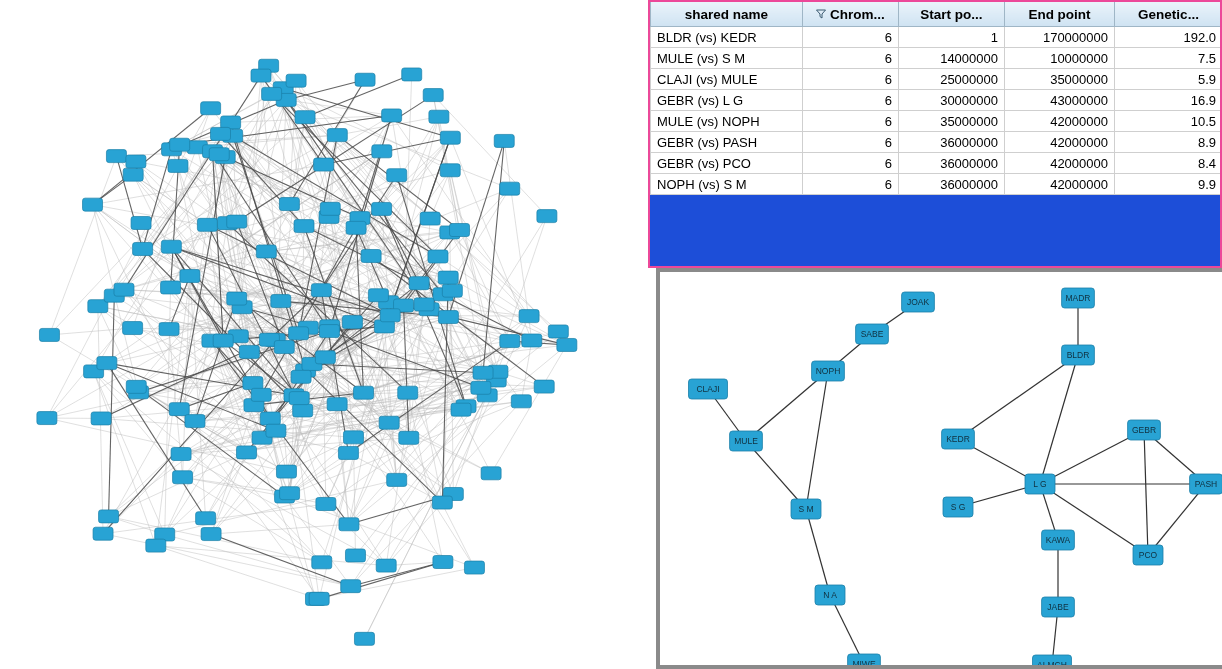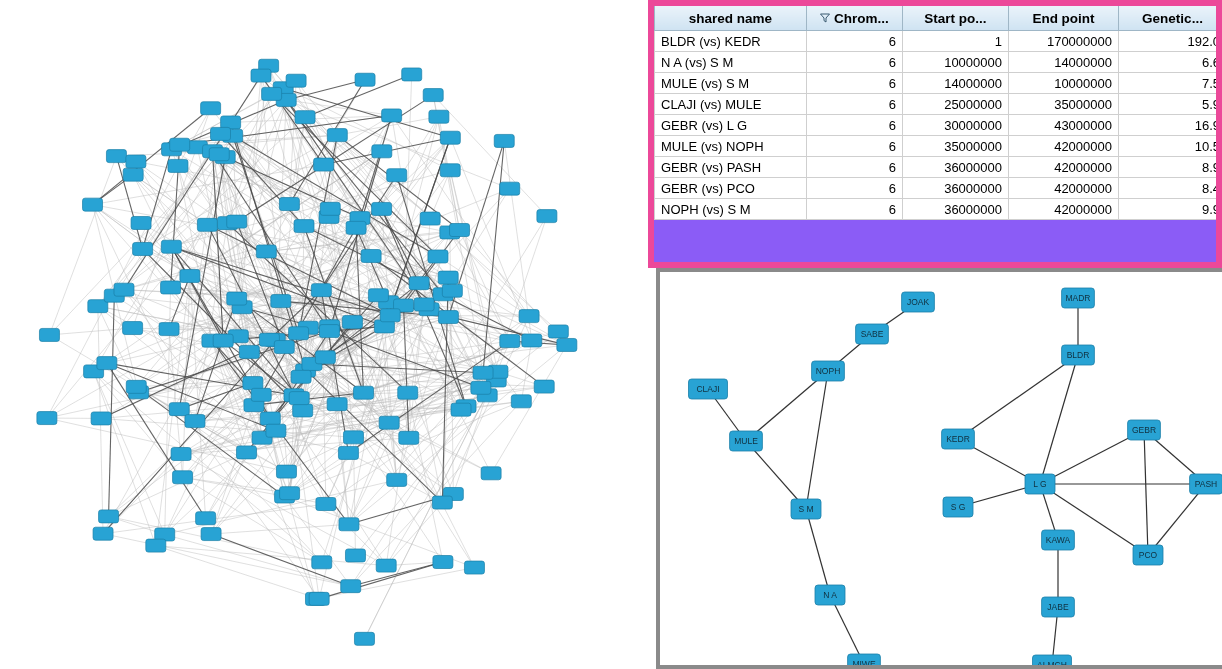--- a/index.html
+++ b/index.html
@@ -26,22 +26,22 @@
   }
   #network-svg { display: block; }
 
   
   #table-panel {
     position: absolute;
     left: 648px;
     top: 0;
     width: 574px;
     height: 268px;
-    background: #8b5cf6;
-    border: 6px solid #ec4899;
+    background: #1d4ed8;
+    border: 2px solid #ec4899;
     box-sizing: border-box;
     overflow: hidden;
   }
   table.data-table {
     border-collapse: collapse;
     width: 100%;
     font-size: 13px;
     color: #000;
     table-layout: fixed;
   }
@@ -963,27 +963,20 @@
     </thead>
     <tbody id="table-body">
         <tr>
           <td class="txt">BLDR (vs) KEDR</td>
           <td class="num">6</td>
           <td class="num">1</td>
           <td class="num">170000000</td>
           <td class="num">192.0</td>
         </tr>
         <tr>
-          <td class="txt">N A (vs) S M</td>
-          <td class="num">6</td>
-          <td class="num">10000000</td>
-          <td class="num">14000000</td>
-          <td class="num">6.6</td>
-        </tr>
-        <tr>
           <td class="txt">MULE (vs) S M</td>
           <td class="num">6</td>
           <td class="num">14000000</td>
           <td class="num">10000000</td>
           <td class="num">7.5</td>
         </tr>
         <tr>
           <td class="txt">CLAJI (vs) MULE</td>
           <td class="num">6</td>
           <td class="num">25000000</td>

